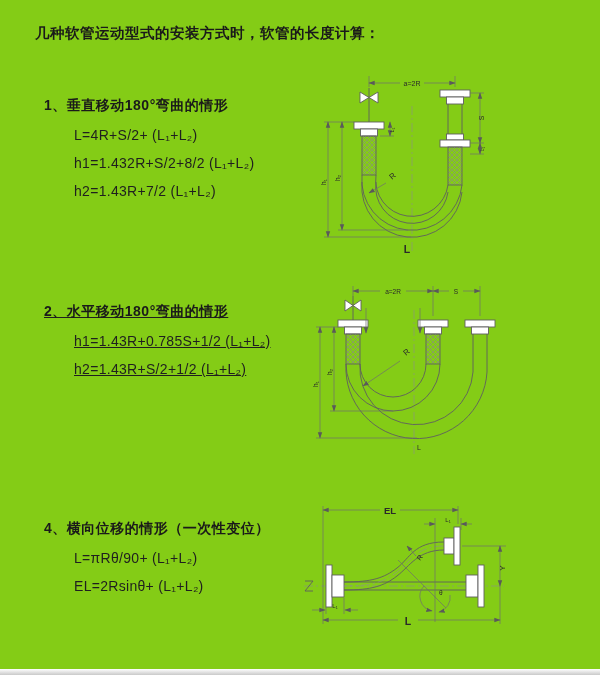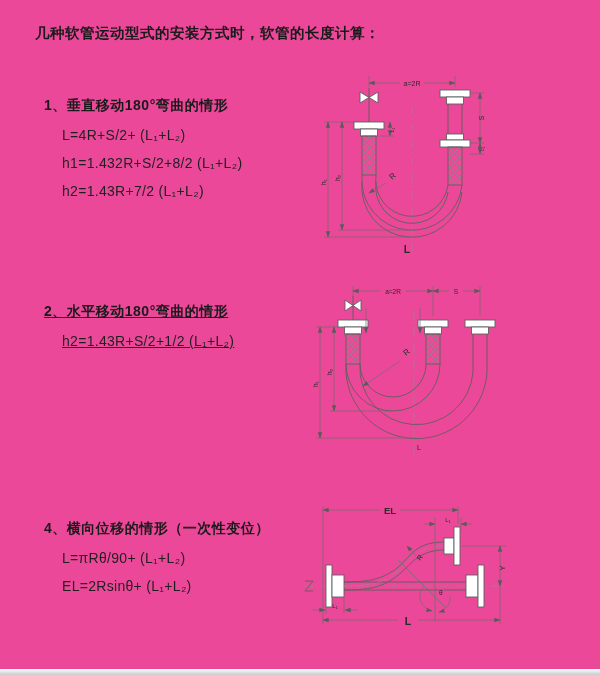--- a/index.html
+++ b/index.html
@@ -1,26 +1,26 @@
 <!DOCTYPE html>
 <html><head>
 <meta charset="utf-8">
 <style>
   html,body { margin:0; padding:0; background:#ffffff; }
   .sheet {
-    position:relative; width:600px; height:675px; background:#ec4899;
+    position:relative; width:600px; height:675px; background:#84cc16;
     font-family:"Liberation Sans","DejaVu Sans",sans-serif; color:#1f1f1f; overflow:hidden;
   }
   .title {
     position:absolute; left:35px; top:24px;
     font-size:14.5px; font-weight:bold; letter-spacing:0.5px; color:#1a1a1a;
   }
   .sec { position:absolute; }
   .sec h2 { margin:0 0 6px 0; font-size:14px; font-weight:bold; letter-spacing:0.5px; color:#1a1a1a; }
-  .sec .formula { margin:12px 0 0 18px; font-size:14px; line-height:16px; letter-spacing:0.3px; color:#1f1f1f; }
+  .sec .formula { margin:12px 0 0 30px; font-size:14px; line-height:16px; letter-spacing:0.3px; color:#1f1f1f; }
   .sec1 { left:44px; top:97px; }
   .sec2 { left:44px; top:303px;text-decoration:underline; }
   .sec3 { left:44px; top:520px; }
   .dia { position:absolute; }
   .dia1 { left:312px; top:70px; }
   .dia2 { left:308px; top:282px; }
   .dia3 { left:298px; top:498px; }
   .ln  { stroke:#5f5f5f; stroke-width:0.9; fill:none; }
   .fl  { stroke:#5f5f5f; stroke-width:0.9; fill:#ffffff; }
   .dim { stroke:#6e6e6e; stroke-width:0.7; fill:none; }
@@ -123,20 +123,21 @@
       <line class="dim" x1="168" y1="73" x2="168" y2="84" marker-start="url(#ar1)" marker-end="url(#ar1)"></line>
       <line class="dim" x1="158" y1="84" x2="172" y2="84"></line>
       <text class="dt" x="171.5" y="79" font-size="5" text-anchor="middle" transform="rotate(-90 171.5 79)">L₁</text>
     </g>
 
     <text class="dt" x="95" y="183" font-size="10.5" font-weight="bold" text-anchor="middle">L</text>
   </svg>
 
   <section class="sec sec2">
     <h2>2、水平移动180°弯曲的情形</h2>
+    <div class="formula">h1=1.43R+0.785S+1/2 (L₁+L₂)</div>
     <div class="formula">h2=1.43R+S/2+1/2 (L₁+L₂)</div>
   </section>
 
   <svg class="dia dia2" width="240" height="178" viewBox="0 0 240 178">
     <defs>
       <marker id="ar2" viewBox="0 0 10 10" refX="9" refY="5" markerWidth="9" markerHeight="9" orient="auto-start-reverse">
         <path d="M0,1.5 L10,5 L0,8.5 Z" fill="#5a5a5a"></path>
       </marker>
       <pattern id="hp2" width="5" height="5" patternUnits="userSpaceOnUse">
         <path d="M0,0 L5,5 M5,0 L0,5" stroke="#8a8a8a" stroke-width="0.6"></path>

